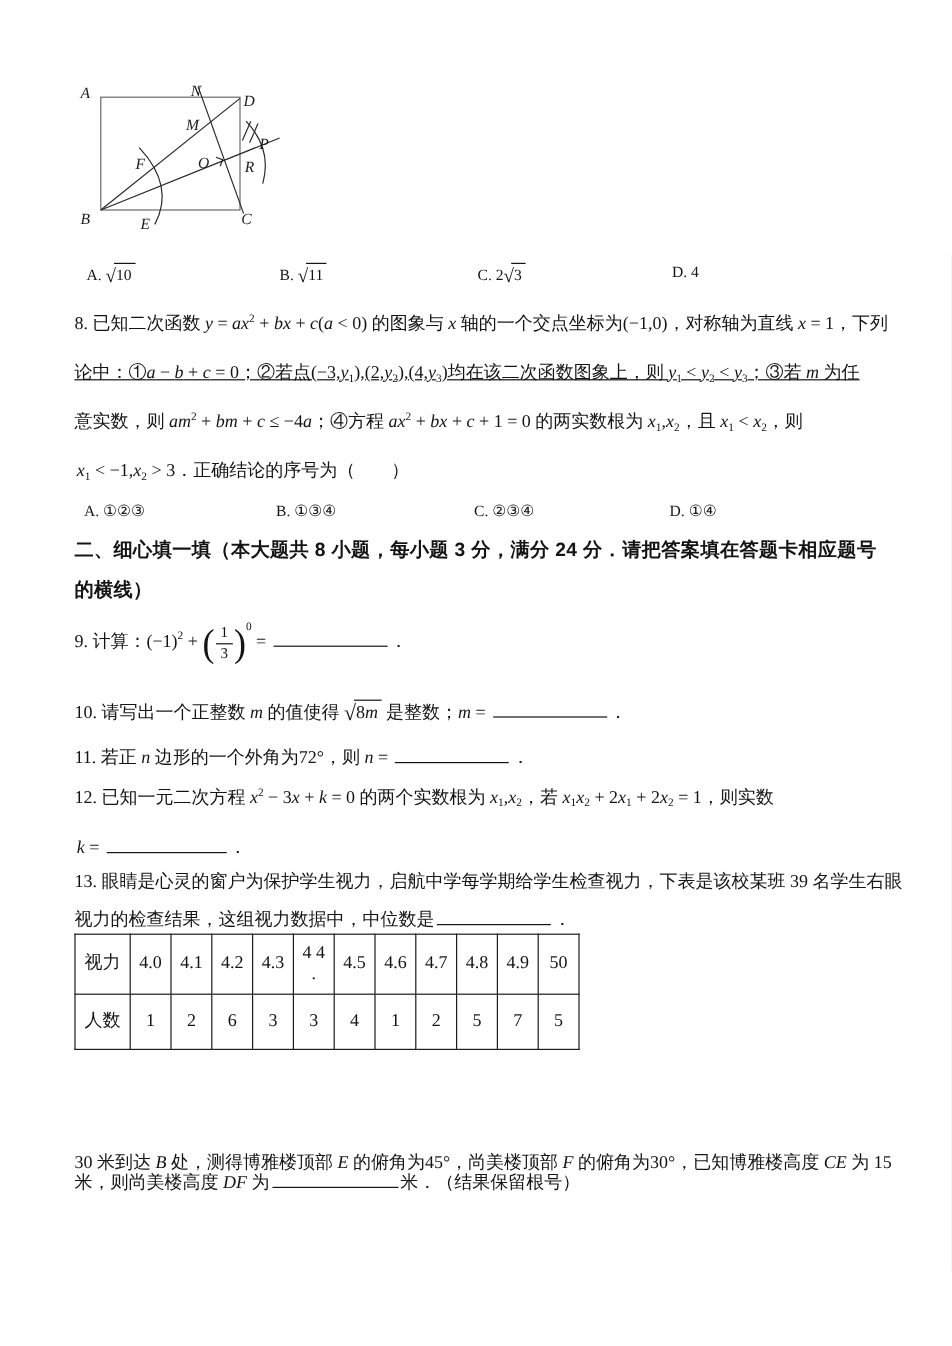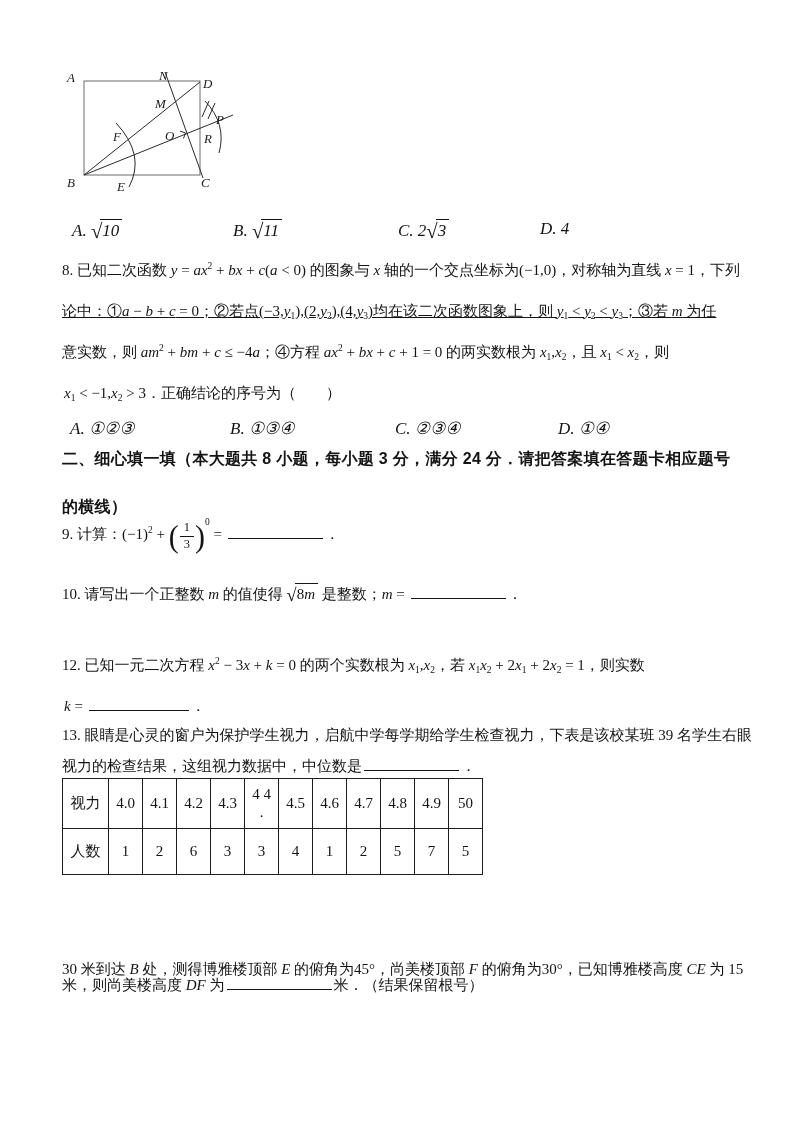--- a/index.html
+++ b/index.html
@@ -1,19 +1,19 @@
 <!DOCTYPE html>
 <html><head>
 <meta charset="utf-8">
 <style>
   html,body{margin:0;padding:0;background:#e8e8e8;}
   #page{position:relative;width:793px;height:1122px;background:#ffffff;margin:0 auto;
         font-family:"Liberation Serif",serif;color:#141414;overflow:hidden;}
   .line{position:absolute;white-space:nowrap;font-size:15px;line-height:1.25;}
-  .opt{position:absolute;white-space:nowrap;font-size:17px;font-style:italic;}
+  .opt{position:absolute;white-space:nowrap;font-size:13px;}
   .bold{font-family:"Liberation Sans",sans-serif;font-weight:700;font-size:16px;letter-spacing:.3px;}
   .mv{font-family:"Liberation Serif",serif;font-style:italic;}
   sup{font-size:9.5px;vertical-align:6px;line-height:0;}
   sub{font-size:9.5px;vertical-align:-3px;line-height:0;}
   sup.hi{vertical-align:14px;}
   .sqrt{display:inline-block;white-space:nowrap;}
   .sqrt .rad{display:inline-block;font-size:1.22em;line-height:1;vertical-align:-2px;}
   .sqrt .vinc{display:inline-block;border-top:1.2px solid #141414;padding:1px 3px 0 2px;margin-left:-2px;}
   .frac{display:inline-block;vertical-align:-9px;text-align:center;line-height:1.1;font-size:12.5px;margin:0 1px;}
   .frac .fn{display:block;padding:0 4px 1px 4px;border-bottom:1px solid #141414;}
@@ -54,37 +54,38 @@
     <text x="149" y="85">R</text>
     <text x="161" y="66">P</text>
     <text x="12" y="129">B</text>
     <text x="62" y="133">E</text>
     <text x="146" y="129">C</text>
   </svg>
 
   <div class="opt" style="left:72px;top:219px;">A. <span class="sqrt"><span class="rad">√</span><span class="vinc">10</span></span></div>
   <div class="opt" style="left:233px;top:219px;">B. <span class="sqrt"><span class="rad">√</span><span class="vinc">11</span></span></div>
   <div class="opt" style="left:398px;top:219px;">C. 2<span class="sqrt"><span class="rad">√</span><span class="vinc">3</span></span></div>
-  <div class="opt" style="left:540px;top:219px;">D. 4</div>
+  <div class="opt" style="left:560px;top:219px;">D. 4</div>
 
   <div class="line" style="left:62px;top:261px;">8. 已知二次函数 <i class="mv">y</i> = <i class="mv">ax</i><sup>2</sup> + <i class="mv">bx</i> + <i class="mv">c</i>(<i class="mv">a</i> &lt; 0) 的图象与 <i class="mv">x</i> 轴的一个交点坐标为(−1,0)，对称轴为直线 <i class="mv">x</i> = 1，下列</div>
   <div class="line" style="left:62px;top:302px;text-decoration:underline;">论中：①<i class="mv">a</i> − <i class="mv">b</i> + <i class="mv">c</i> = 0；②若点(−3,<i class="mv">y</i><sub>1</sub>),(2,<i class="mv">y</i><sub>2</sub>),(4,<i class="mv">y</i><sub>3</sub>)均在该二次函数图象上，则 <i class="mv">y</i><sub>1</sub> &lt; <i class="mv">y</i><sub>2</sub> &lt; <i class="mv">y</i><sub>3</sub>；③若 <i class="mv">m</i> 为任</div>
   <div class="line" style="left:62px;top:343px;">意实数，则 <i class="mv">am</i><sup>2</sup> + <i class="mv">bm</i> + <i class="mv">c</i> ≤ −4<i class="mv">a</i>；④方程 <i class="mv">ax</i><sup>2</sup> + <i class="mv">bx</i> + <i class="mv">c</i> + 1 = 0 的两实数根为 <i class="mv">x</i><sub>1</sub>,<i class="mv">x</i><sub>2</sub>，且 <i class="mv">x</i><sub>1</sub> &lt; <i class="mv">x</i><sub>2</sub>，则</div>
   <div class="line" style="left:64px;top:384px;"><i class="mv">x</i><sub>1</sub> &lt; −1,<i class="mv">x</i><sub>2</sub> &gt; 3．正确结论的序号为（　　）</div>
 
   <div class="opt" style="left:70px;top:418px;">A. ①②③</div>
   <div class="opt" style="left:230px;top:418px;">B. ①③④</div>
   <div class="opt" style="left:395px;top:418px;">C. ②③④</div>
   <div class="opt" style="left:558px;top:418px;">D. ①④</div>
 
   <div class="line bold" style="left:62px;top:449px;">二、细心填一填（本大题共 8 小题，每小题 3 分，满分 24 分．请把答案填在答题卡相应题号</div>
-  <div class="line bold" style="left:62px;top:497px;">的横线）</div>
+  <div class="line bold" style="left:62px;top:483px;">的横线）</div>
 
   <div class="line" style="left:62px;top:521px;">9. 计算：(−1)<sup>2</sup> + <span class="bigp">(</span><span class="frac"><span class="fn">1</span><span class="fd">3</span></span><span class="bigp">)</span><sup class="hi">0</sup> = <span class="blank" style="width: 95px;"></span>．</div>
   <div class="line" style="left:62px;top:583px;">10. 请写出一个正整数 <i class="mv">m</i> 的值使得 <span class="sqrt"><span class="rad">√</span><span class="vinc">8<i class="mv">m</i></span></span> 是整数；<i class="mv">m</i> = <span class="blank" style="width: 95px;"></span>．</div>
+  <div class="line" style="left:62px;top:621px;">11. 若正 <i class="mv">n</i> 边形的一个外角为72°，则 <i class="mv">n</i> = <span class="blank" style="width: 95px;"></span>．</div>
   <div class="line" style="left:62px;top:656px;">12. 已知一元二次方程 <i class="mv">x</i><sup>2</sup> − 3<i class="mv">x</i> + <i class="mv">k</i> = 0 的两个实数根为 <i class="mv">x</i><sub>1</sub>,<i class="mv">x</i><sub>2</sub>，若 <i class="mv">x</i><sub>1</sub><i class="mv">x</i><sub>2</sub> + 2<i class="mv">x</i><sub>1</sub> + 2<i class="mv">x</i><sub>2</sub> = 1，则实数</div>
   <div class="line" style="left:64px;top:696px;"><i class="mv">k</i> = <span class="blank" style="width: 100px;"></span>．</div>
   <div class="line" style="left:62px;top:726px;">13. 眼睛是心灵的窗户为保护学生视力，启航中学每学期给学生检查视力，下表是该校某班 39 名学生右眼</div>
   <div class="line" style="left:62px;top:756px;">视力的检查结果，这组视力数据中，中位数是<span class="blank" style="width: 95px;"></span>．</div>
 
   <table class="vt">
     <tbody>
         <tr>
       <td class="hd">视力</td>
       <td>4.0</td>

